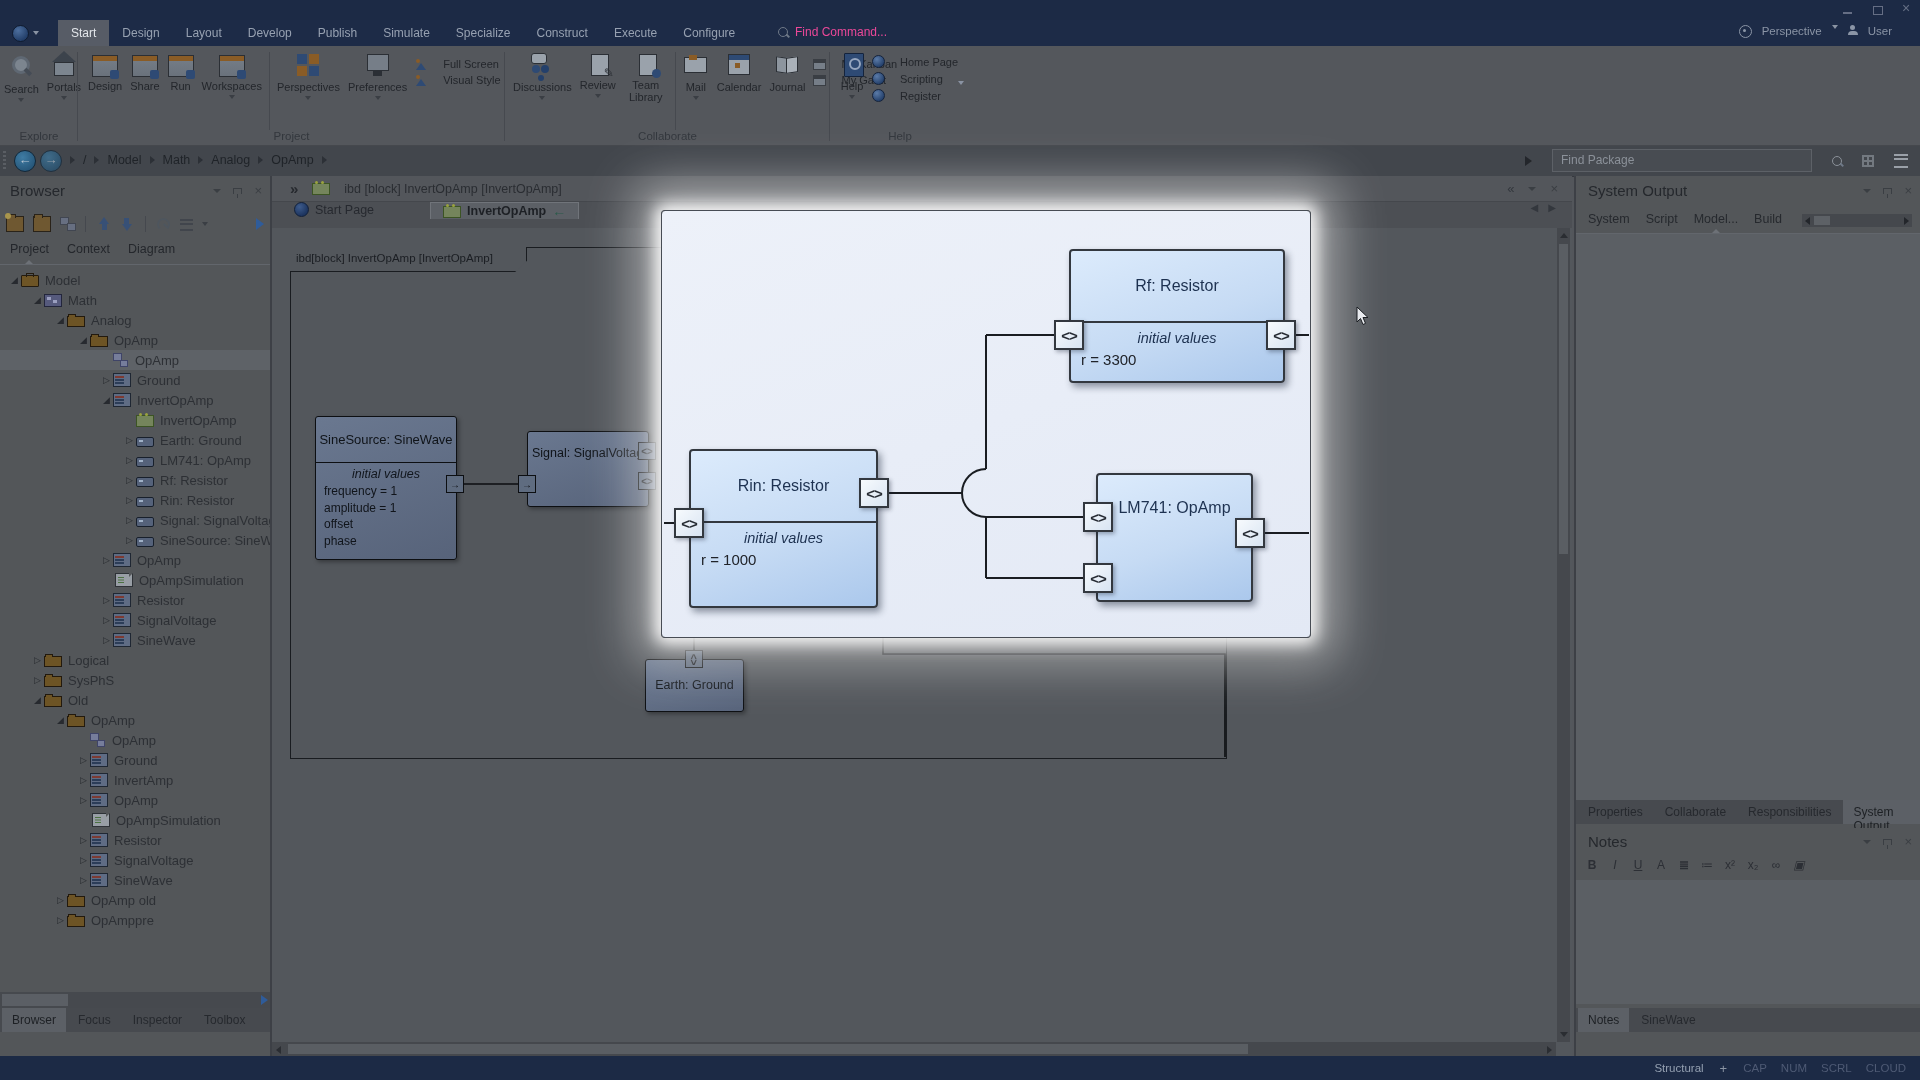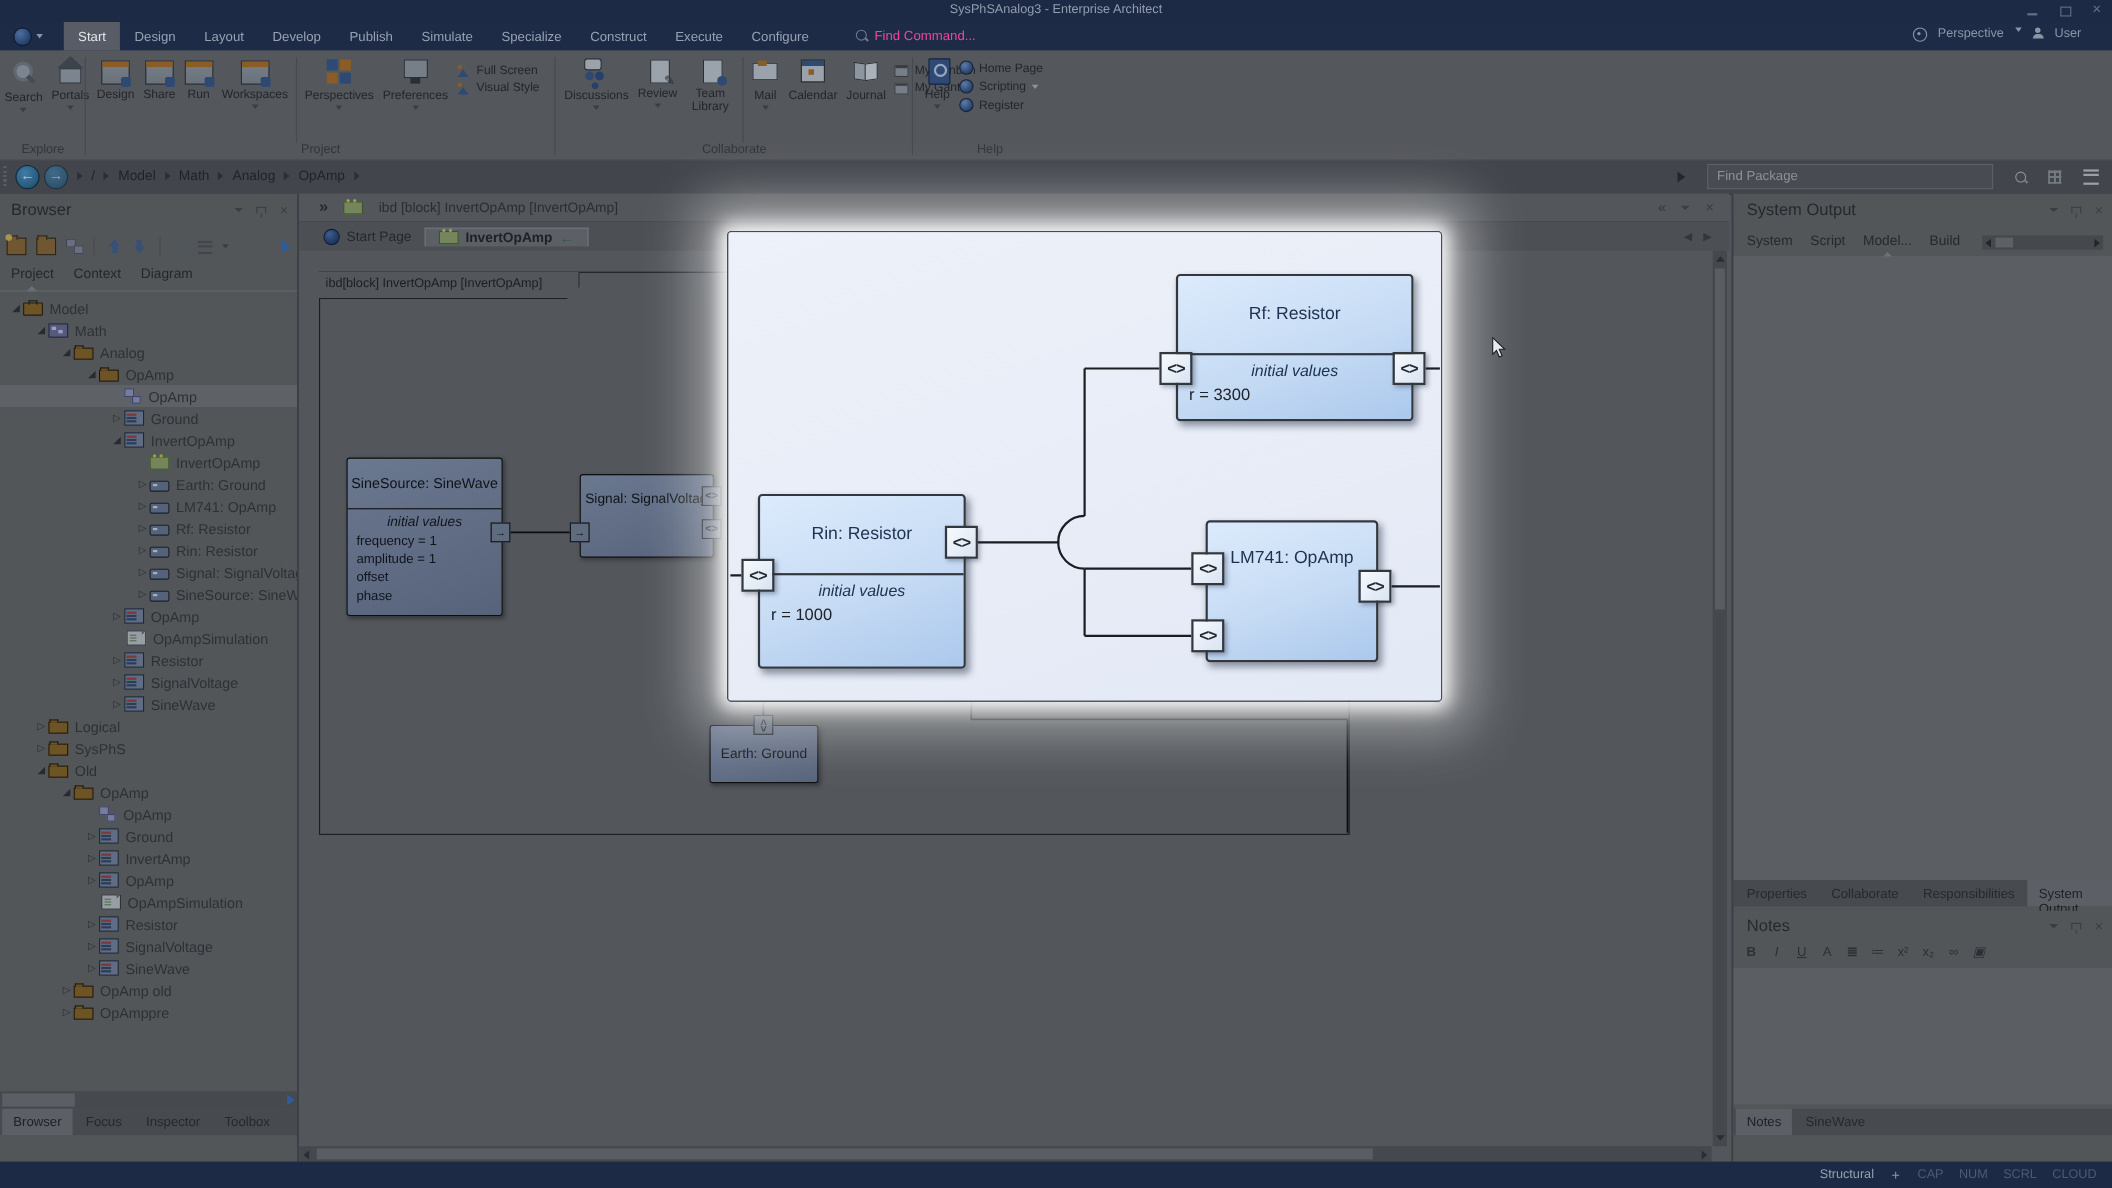--- a/index.html
+++ b/index.html
@@ -38,21 +38,21 @@
   .ribbon{position:absolute;left:0;top:46px;width:1920px;height:99px;background:#54575c;border-bottom:1px solid #45484d;}
   .rgroup{position:absolute;top:0;height:99px;}
   .rgroup .glabel{position:absolute;bottom:3px;left:0;right:0;text-align:center;font-size:11.5px;color:#33373d;}
   .rgroup .gsep{position:absolute;right:0;top:6px;bottom:4px;width:1px;background:#46494f;}
   .rbtns{position:absolute;left:0;top:4px;display:flex;align-items:flex-start;}
   .rbtn{display:flex;flex-direction:column;align-items:center;padding:2px 4px;}
   .rlbl{font-size:11px;color:#23262b;margin-top:3px;white-space:nowrap;}
   .rbtn .caret{border-top-color:#3a3e44;margin-top:3px;}
   .isep{width:1px;background:#46494f;height:78px;margin:2px 3px 0 3px;}
   .rstack{display:flex;flex-direction:column;gap:4px;padding-top:8px;margin-left:4px;}
-  .rsmall{display:flex;align-items:center;gap:5px;font-size:11px;color:#23262b;white-space:nowrap;}
+  .rsmall{display:flex;align-items:flex-end;gap:15px;font-size:11px;color:#23262b;white-space:nowrap;}
   
   .ric{width:26px;height:26px;position:relative;display:block;}
   .ric.win{background:linear-gradient(#767e88,#6a727c);border:1px solid #2b2f35;width:24px;height:20px;margin-top:3px;}
   .ric.win::before{content:"";position:absolute;left:0;top:0;right:0;height:5px;background:#8a5c26;}
   .ric.win i{position:absolute;right:-2px;bottom:-3px;width:9px;height:9px;background:#2e4a74;border-radius:2px;}
   .ric.search{margin-top:2px;}
   .ric.search::before{content:"";position:absolute;left:4px;top:2px;width:12px;height:12px;border:3px solid #5f6873;border-radius:50%;background:#7c858f;}
   .ric.search::after{content:"";position:absolute;left:16px;top:16px;width:8px;height:3.5px;background:#454c56;transform:rotate(45deg);}
   .ric.portals::before{content:"";position:absolute;left:3px;top:10px;width:18px;height:12px;background:#7c858f;border:1.5px solid #2b2f35;}
   .ric.portals::after{content:"";position:absolute;left:1px;top:-1px;border-left:12px solid transparent;border-right:12px solid transparent;border-bottom:11px solid #3c434c;}
@@ -161,21 +161,21 @@
   .bottom-tabs{position:absolute;left:0;right:0;bottom:24px;height:24px;background:#474a4f;display:flex;align-items:stretch;padding-left:2px;gap:2px;}
   .btab{font-size:12px;color:#26292e;padding:5px 10px 0 10px;}
   .btab.active{background:#5c6066;color:#1d2024;}
   .browser-fill{position:absolute;left:0;right:0;bottom:0;height:24px;background:#535659;}
   
   .center{position:absolute;left:272px;top:176px;width:1300px;height:880px;background:#53575c;}
   .dochead{position:absolute;left:0;right:0;top:0;height:25px;background:#53565b;border-bottom:1px solid #44474c;
        display:flex;align-items:center;gap:14px;padding-left:18px;font-size:12.5px;color:#2a2d32;}
   .dochead .chev{font-size:15px;color:#26292e;font-weight:bold;}
   .dochead .right{margin-left:auto;display:flex;gap:14px;align-items:center;padding-right:14px;color:#33373d;font-size:13px;}
-  .doctabs{position:absolute;left:0;right:0;top:26px;height:26px;background:#4c4f54;display:flex;align-items:center;padding-left:10px;}
+  .doctabs{position:absolute;left:0;right:0;top:26px;height:26px;background:#4c4f54;display:flex;align-items:flex-start;padding-left:10px;gap:44px;}
   .dtab{display:flex;align-items:center;gap:6px;padding:0 12px;font-size:12.5px;color:#26292f;}
   .dtab.active{background:#5c6066;border:1px solid #70747a;border-bottom:none;color:#1d2025;font-weight:bold;}
   .dtab .backarr{color:#2a5b4a;font-size:14px;font-weight:normal;}
   .dtab .sphere{width:13px;height:13px;border-radius:50%;background:radial-gradient(circle at 35% 30%,#3e5c8c,#1d3least 60%);background:radial-gradient(circle at 35% 30%,#3e5c8c,#1d3560 70%);border:1px solid #11203a;}
   .doctabs .tabnav{margin-left:auto;display:flex;gap:10px;align-items:center;padding-right:16px;color:#33373d;font-size:10px;}
   .canvas{position:absolute;left:0;top:52px;width:1284px;height:814px;background:#53575c;overflow:hidden;}
   .frame{position:absolute;left:18px;top:19px;width:935px;height:510px;border:1.5px solid #191c20;}
   .framelabel{position:absolute;left:18px;top:19px;width:230px;height:24px;border:1.5px solid #191c20;border-left:none;border-top:none;
        background:#53575c;font-size:11.5px;color:#1b1e23;line-height:23px;padding-left:6px;
        clip-path:polygon(0 0,100% 0,100% 55%,95% 100%,0 100%);}
@@ -247,21 +247,20 @@
   .magnifier svg.wires{position:absolute;left:0;top:0;}
   
   .cursor{position:absolute;left:1356px;top:306px;}
 </style>
 </head>
 <body>
 
 <div id="app">
 
   <div class="titlebar">
-    <span class="title">SysPhSAnalog3 - Enterprise Architect</span>
     <div class="winbtns">
       <span class="wb min"></span>
       <span class="wb max"></span>
       <span class="wb close"></span>
     </div>
   </div>
 
   <div class="tabrow">
     <div class="logo">
       <span class="sphere"></span>

